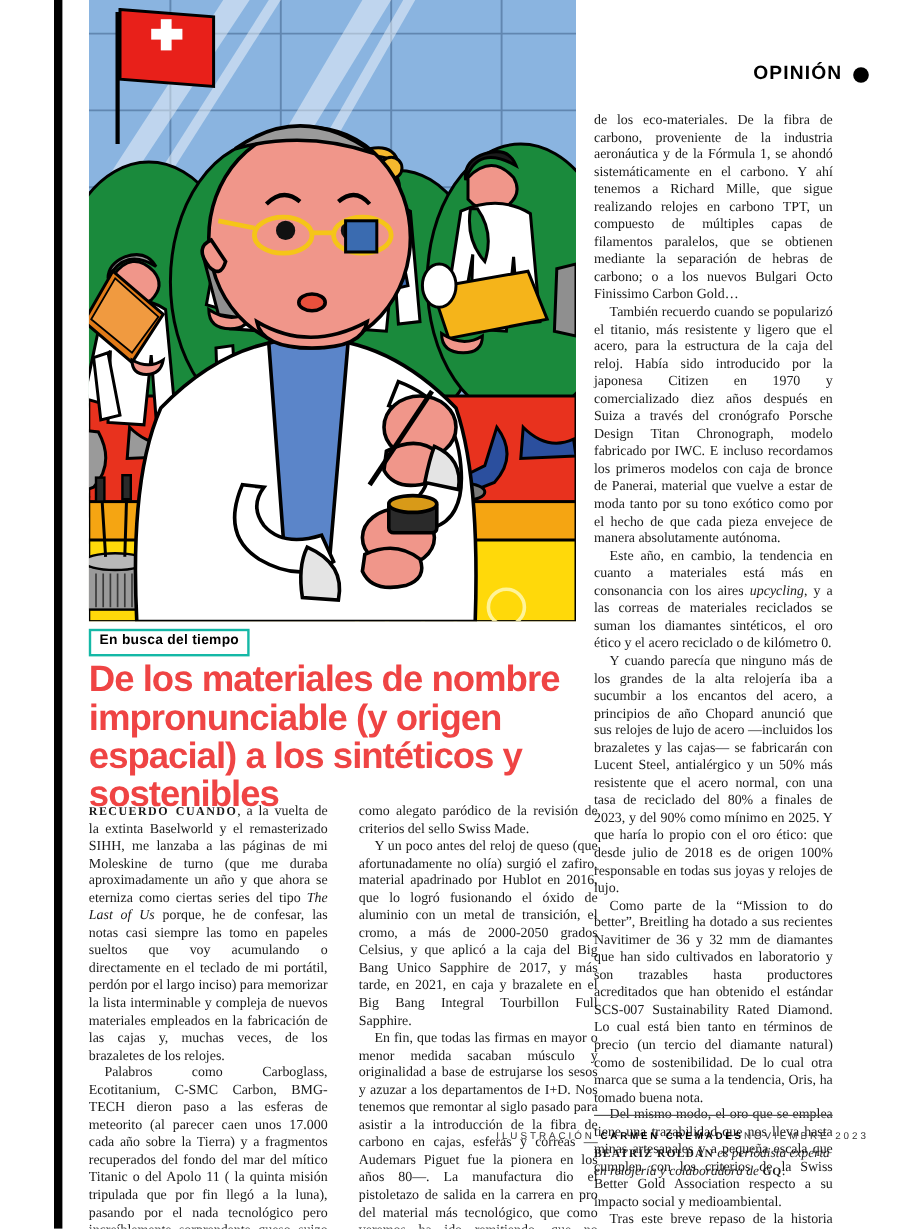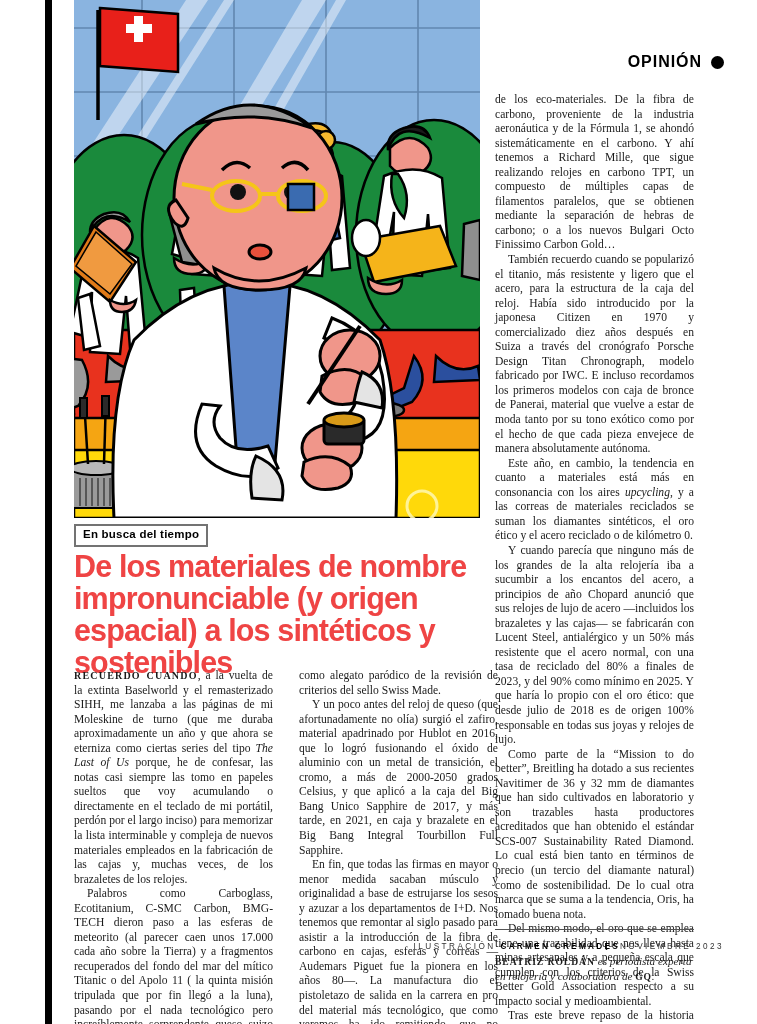--- a/index.html
+++ b/index.html
@@ -23,21 +23,21 @@
   }
   .opinion-dot { width: 13px; height: 13px; border-radius: 50%; background: #000; display: block; }
 
   
   .illo { position: absolute; left: 74px; top: 0; width: 406px; height: 518px; overflow: hidden; }
   .illo svg { display: block; }
 
   
   .kicker {
     position: absolute; left: 74px; top: 524px;
-    border: 2px solid #737373; padding: 3px 7px 4px 7px;
+    border: 2px solid #14b8a6; padding: 3px 7px 4px 7px;
     font-family: "Liberation Sans", sans-serif;
     font-weight: bold; font-size: 11.5px; letter-spacing: 0.02em; color: #000;
     background: #fff; line-height: 1;
   }
 
   
   .headline {
     position: absolute; left: 74px; top: 551px; width: 420px;
     font-family: "Liberation Sans", sans-serif;
     font-weight: bold; font-size: 30.5px; line-height: 1.045;

